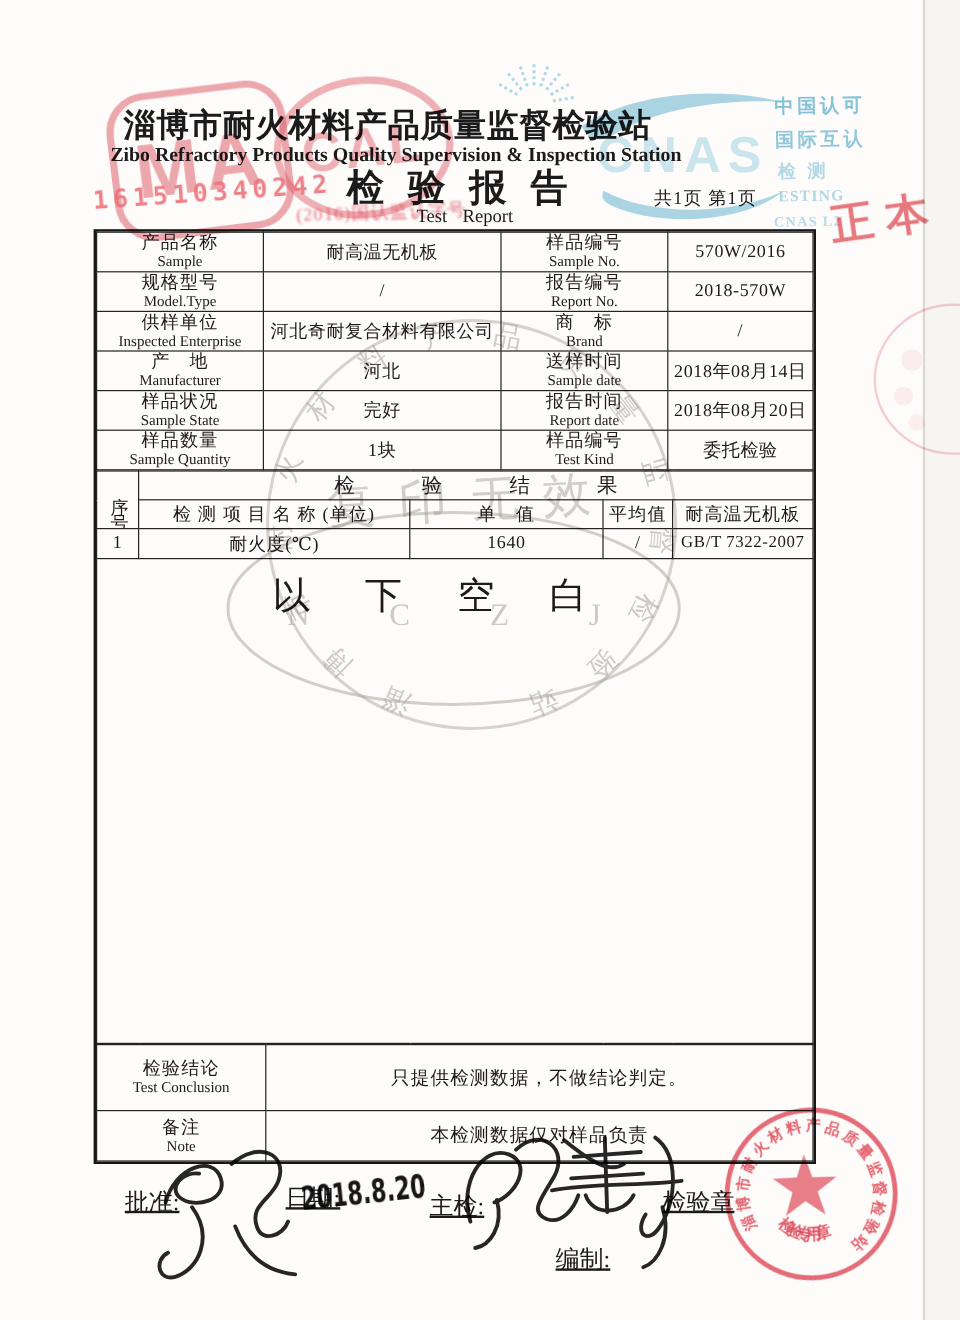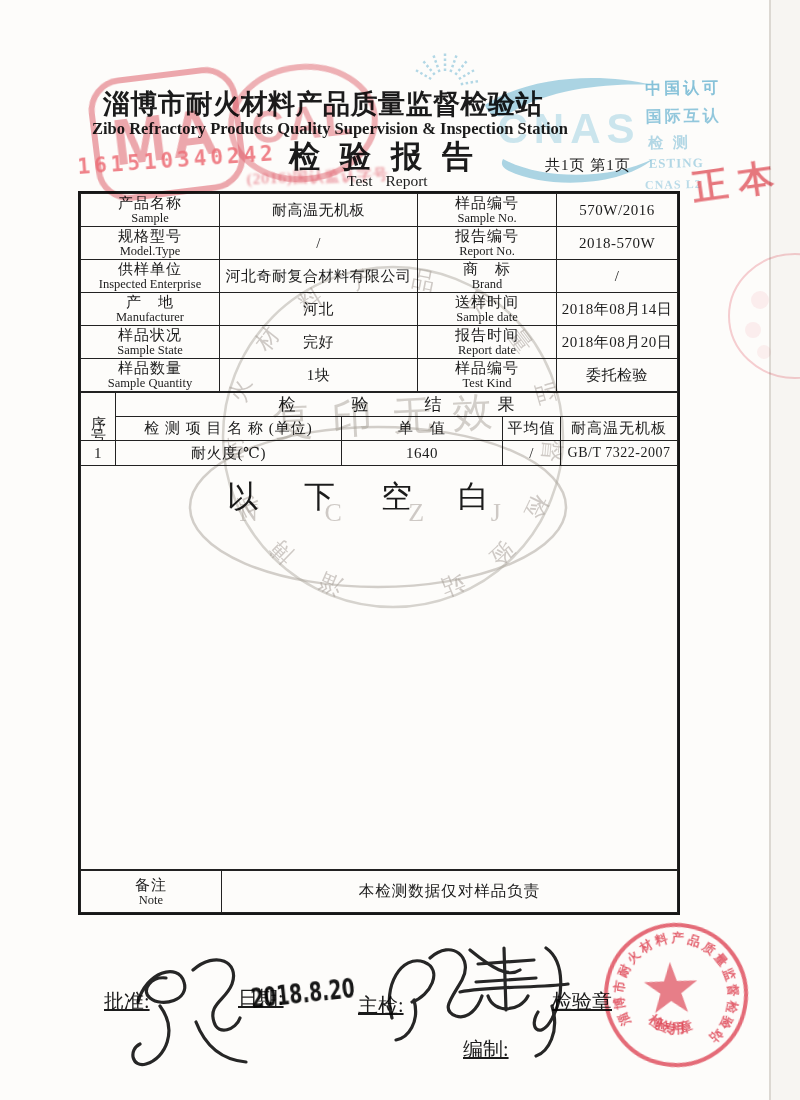--- a/index.html
+++ b/index.html
@@ -164,20 +164,27 @@
         </tr>
       </tbody>
     </table>
 
     <table>
       <colgroup>
           <col style="width:141px">
           <col>
         </colgroup>
       <tbody>
+        <tr style="height:55px">
+          <td>
+              <div class="zh">检验结论</div>
+              <div class="en">Test Conclusion</div>
+            </td>
+          <td class="concl">只提供检测数据，不做结论判定。</td>
+        </tr>
         <tr style="height:42px">
           <td>
               <div class="zh">备注</div>
               <div class="en">Note</div>
             </td>
           <td class="concl">本检测数据仅对样品负责</td>
         </tr>
       </tbody>
     </table>
   </div>

